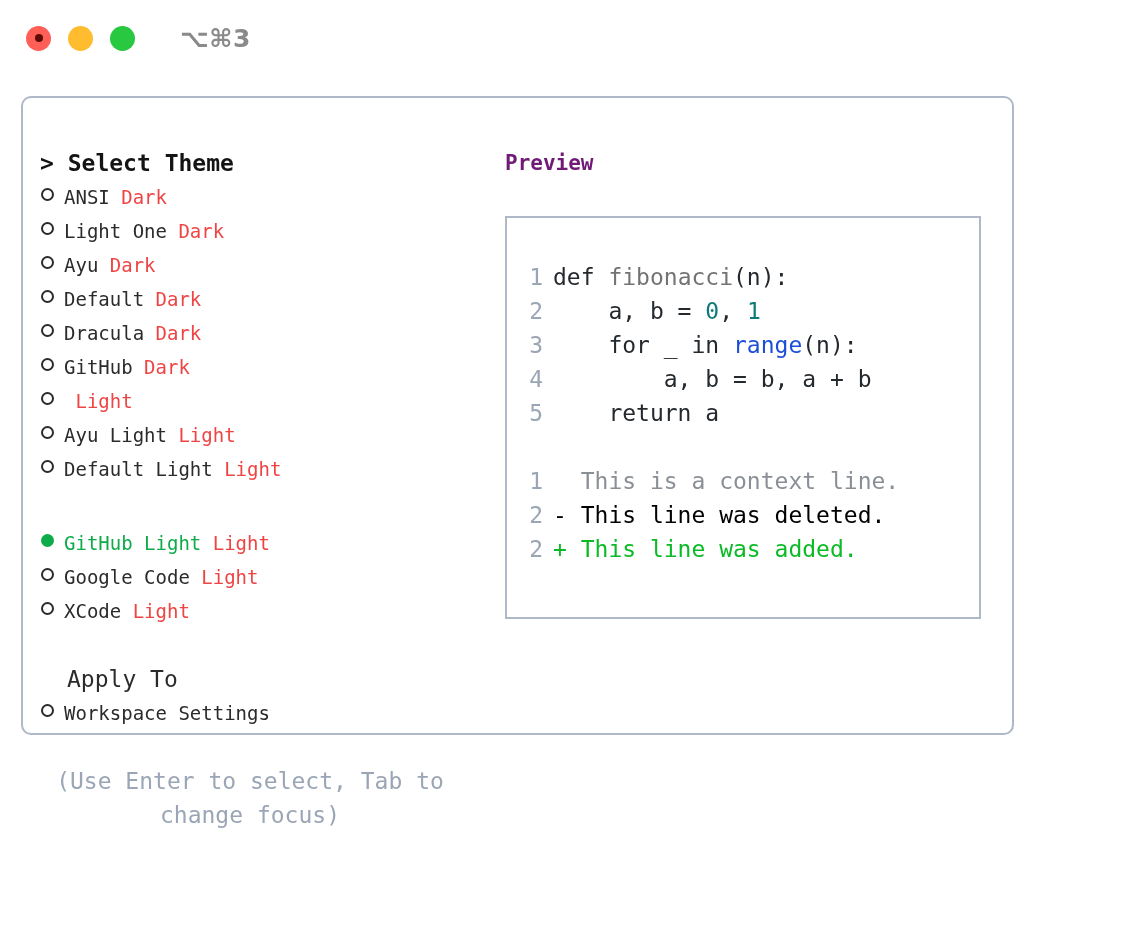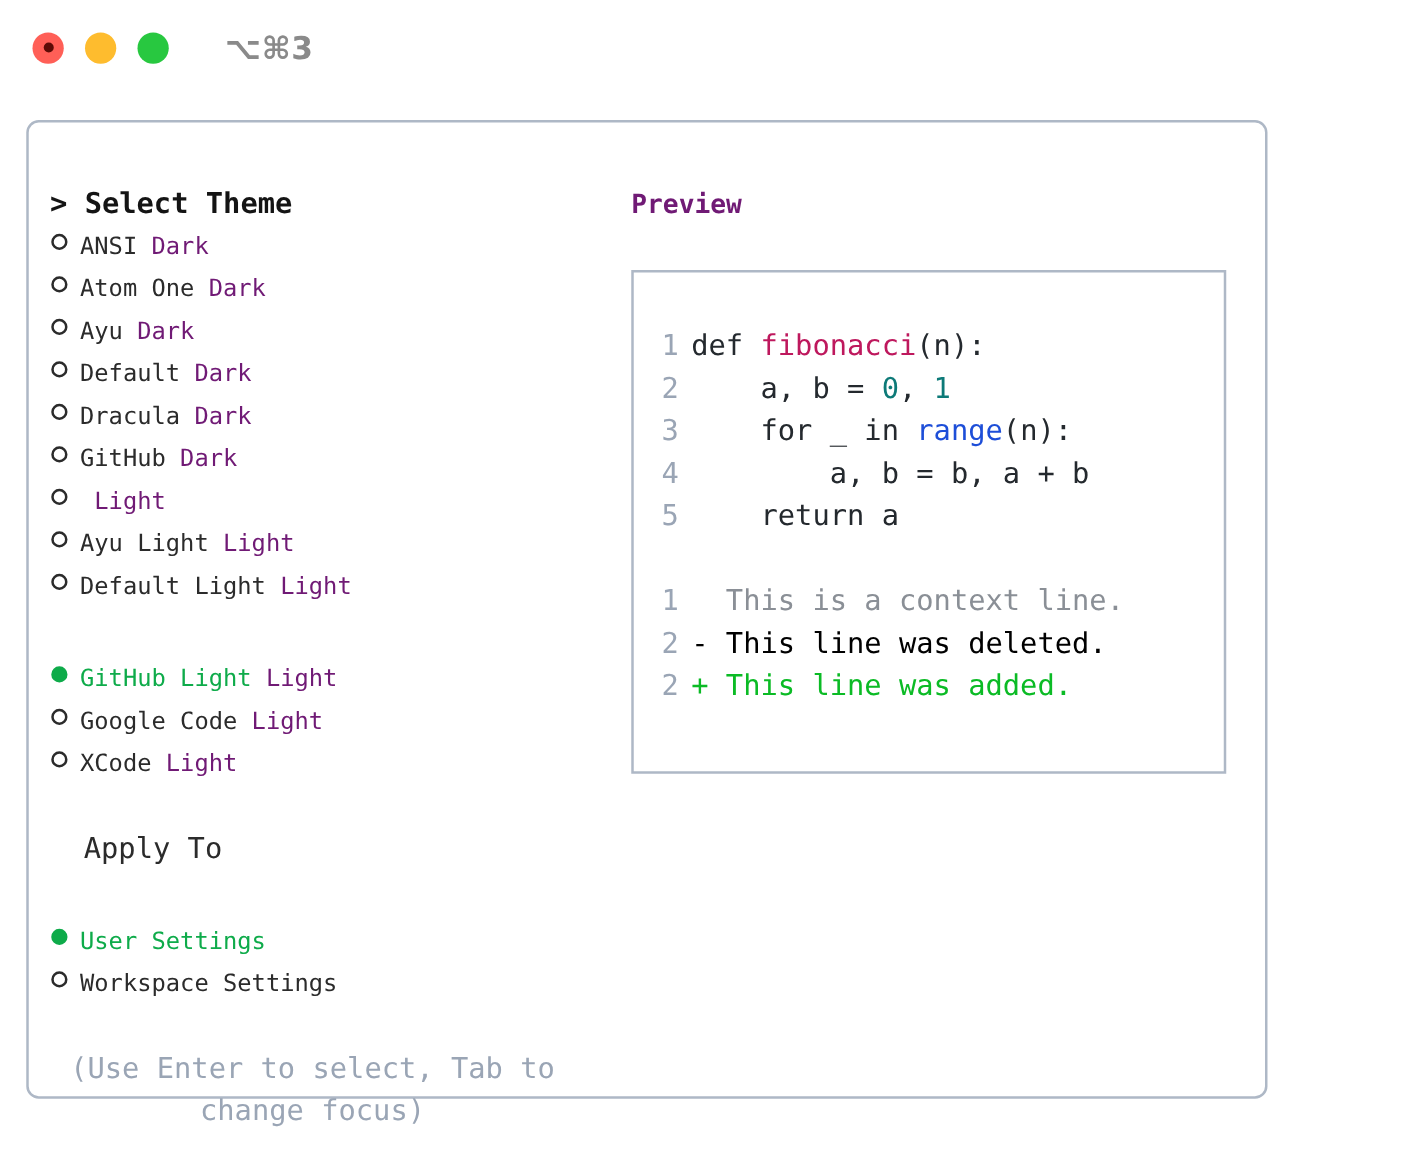--- a/index.html
+++ b/index.html
@@ -64,21 +64,21 @@
     letter-spacing: 0.5px;
     font-family: "DejaVu Sans", "Liberation Sans", sans-serif;
   }
 
   
   .card {
     position: absolute;
     left: 21px;
     top: 96px;
     width: 993px;
-    height: 783px;
+    height: 639px;
     box-sizing: border-box;
     border: 2px solid #aeb8c6;
     border-radius: 10px;
     background: #ffffff;
   }
 
   .card-inner {
     display: flex;
     padding: 48px 0 0 0;
     height: 100%;
@@ -125,21 +125,21 @@
     box-sizing: border-box;
     border: 2px solid #2b2b2b;
     background: transparent;
   }
   .opt-row.selected .bullet-glyph {
     border-color: #0eab4a;
     background: #0eab4a;
   }
   .opt-label { color: #2b2b2b; }
   .opt-row.selected .opt-label { color: #0eab4a; margin-top: 40px; }
-  .opt-suffix { color: #701a75; }
+  .opt-suffix { color: #ef4444; }
 
   .applyto-head {
     font-size: 23px;
     color: #2b2b2b;
     line-height: 34px;
     padding-left: 27px;
     white-space: pre;
   }
 
   .spacer-sm { height: 34px; }
@@ -186,21 +186,21 @@
   .lineno {
     width: 46px;
     flex: 0 0 46px;
     text-align: right;
     color: #9aa5b5;
     padding-right: 10px;
     box-sizing: border-box;
   }
   .code-text { color: #24292e; }
 
-  .tok-fn   { color: #be185d; }
+  .tok-fn   { color: #737373; }
   .tok-num  { color: #0d7a78; }
   .tok-call { color: #1d4ed8; }
 
   .blank-line { height: 34px; }
 
   .diff-ctx  { color: #8a8f96; }
   .diff-del  { color: #000000; }
   .diff-add  { color: #0bbb25; }
 </style>
 </head>
@@ -218,38 +218,37 @@
   </div>
 
   <div class="card">
     <div class="card-inner">
 
       <div class="left-col">
         <div class="section-title"><span class="marker">&gt; </span><span>Select Theme</span></div>
 
         <div id="theme-list">
             <div class="opt-row"><span class="bullet"><span class="bullet-glyph"></span></span><span class="opt-label">ANSI</span><span class="opt-suffix"> Dark</span></div>
-            <div class="opt-row"><span class="bullet"><span class="bullet-glyph"></span></span><span class="opt-label">Atom One</span><span class="opt-suffix"> Dark</span></div>
+            <div class="opt-row"><span class="bullet"><span class="bullet-glyph"></span></span><span class="opt-label">Light One</span><span class="opt-suffix"> Dark</span></div>
             <div class="opt-row"><span class="bullet"><span class="bullet-glyph"></span></span><span class="opt-label">Ayu</span><span class="opt-suffix"> Dark</span></div>
             <div class="opt-row"><span class="bullet"><span class="bullet-glyph"></span></span><span class="opt-label">Default</span><span class="opt-suffix"> Dark</span></div>
             <div class="opt-row"><span class="bullet"><span class="bullet-glyph"></span></span><span class="opt-label">Dracula</span><span class="opt-suffix"> Dark</span></div>
             <div class="opt-row"><span class="bullet"><span class="bullet-glyph"></span></span><span class="opt-label">GitHub</span><span class="opt-suffix"> Dark</span></div>
             <div class="opt-row"><span class="bullet"><span class="bullet-glyph"></span></span><span class="opt-suffix"> Light</span></div>
             <div class="opt-row"><span class="bullet"><span class="bullet-glyph"></span></span><span class="opt-label">Ayu Light</span><span class="opt-suffix"> Light</span></div>
             <div class="opt-row"><span class="bullet"><span class="bullet-glyph"></span></span><span class="opt-label">Default Light</span><span class="opt-suffix"> Light</span></div>
             <div class="opt-row selected"><span class="bullet"><span class="bullet-glyph"></span></span><span class="opt-label">GitHub Light</span><span class="opt-suffix"> Light</span></div>
             <div class="opt-row"><span class="bullet"><span class="bullet-glyph"></span></span><span class="opt-label">Google Code</span><span class="opt-suffix"> Light</span></div>
             <div class="opt-row"><span class="bullet"><span class="bullet-glyph"></span></span><span class="opt-label">XCode</span><span class="opt-suffix"> Light</span></div>
           </div>
 
         <div class="spacer-sm"></div>
 
         <div class="applyto-head">Apply To</div>
         <div id="apply-list">
-            <div class="opt-row selected"><span class="bullet"><span class="bullet-glyph"></span></span><span class="opt-label">User Settings</span></div>
             <div class="opt-row"><span class="bullet"><span class="bullet-glyph"></span></span><span class="opt-label">Workspace Settings</span></div>
           </div>
 
         <div class="hint">(Use Enter to select, Tab to change focus)</div>
       </div>
 
       <div class="right-col">
         <div class="preview-title">Preview</div>
         <div class="preview-box">
           <div id="code-block">

